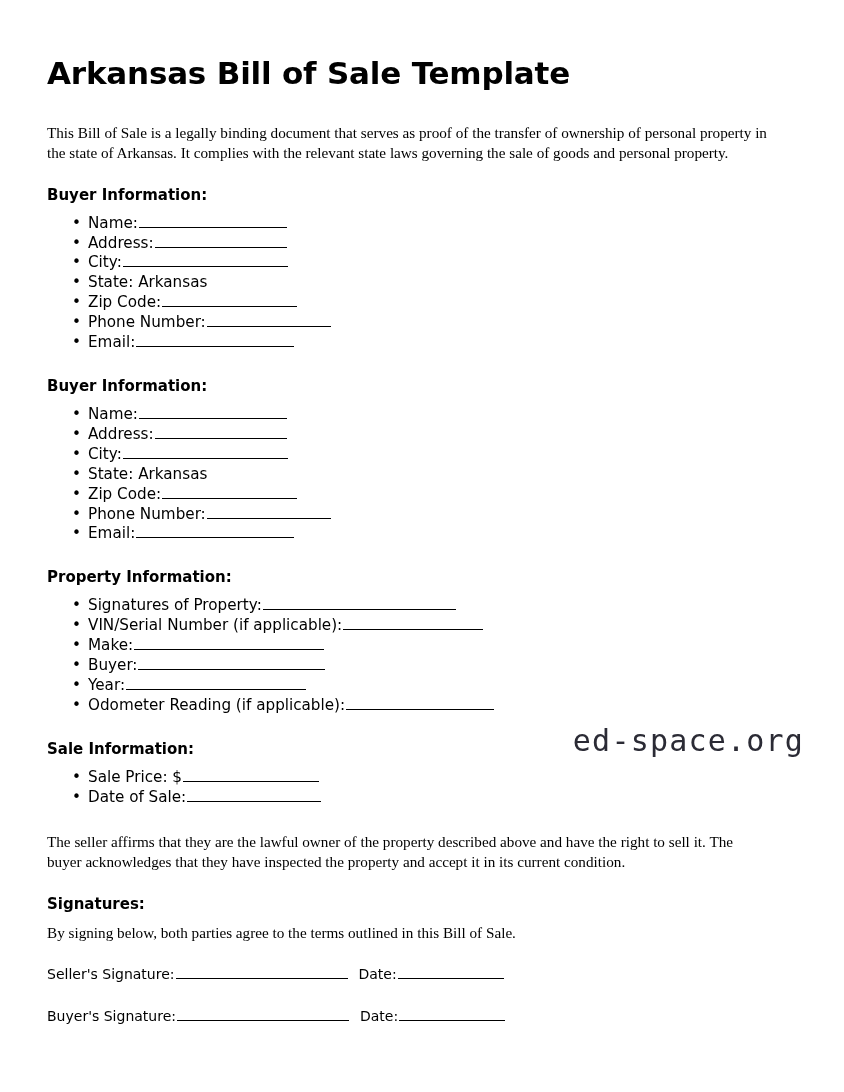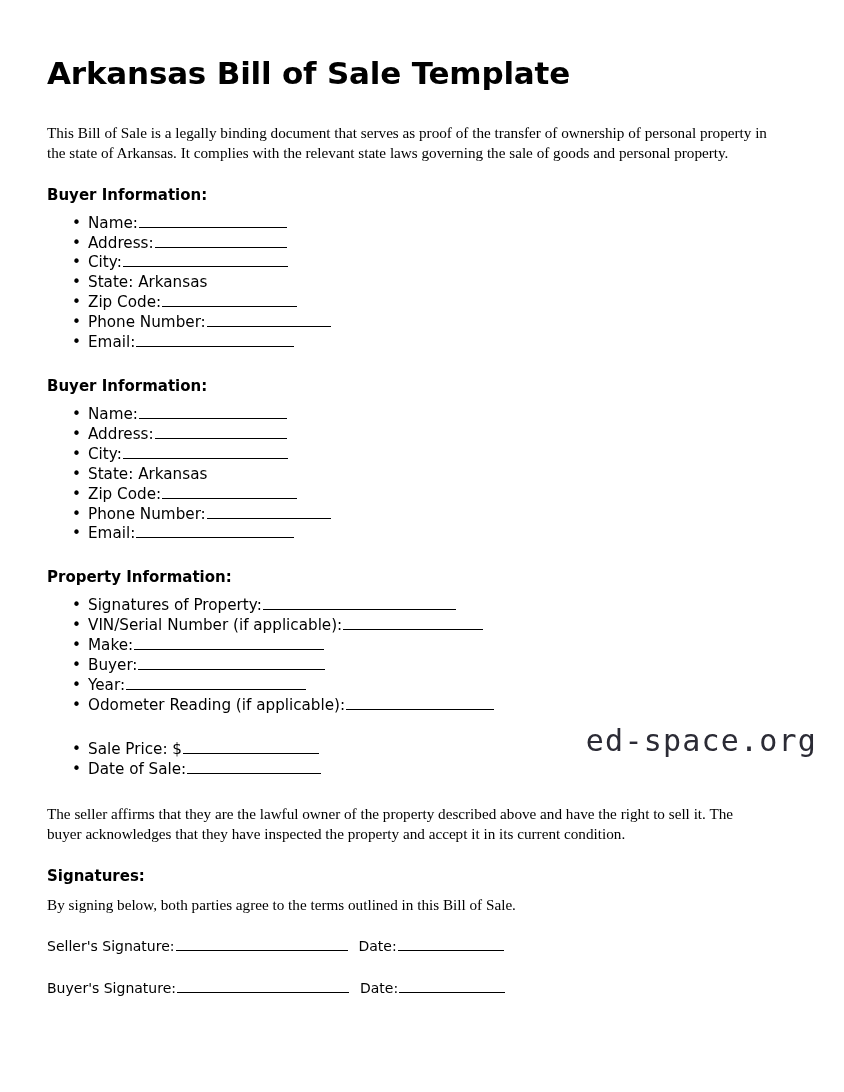--- a/index.html
+++ b/index.html
@@ -88,21 +88,21 @@
     line-height: 19.9px;
     margin-bottom: 22px;
     white-space: nowrap;
     color: #000;
   }
   .sig-row .lbl { }
   .sig-row .gap { display: inline-block; width: 11px; }
 
   .watermark {
     position: absolute;
-    right: 27px;
+    right: 40px;
     bottom: 12px;
     font-family: "DejaVu Sans Mono", "Liberation Mono", monospace;
     font-size: 30px;
     letter-spacing: 1.2px;
     color: #2b2b35;
     white-space: nowrap;
     line-height: 1;
   }
 </style>
 </head>
@@ -139,20 +139,21 @@
   <div class="section-head">Property Information:</div>
   <ul class="field-list">
       <li><span>Signatures of Property:</span><span class="blank" style="width: 193px;"></span></li>
       <li><span>VIN/Serial Number (if applicable):</span><span class="blank" style="width: 140px;"></span></li>
       <li><span>Make:</span><span class="blank" style="width: 190px;"></span></li>
       <li><span>Buyer:</span><span class="blank" style="width: 187px;"></span></li>
       <li><span>Year:</span><span class="blank" style="width: 180px;"></span></li>
       <li><span>Odometer Reading (if applicable):</span><span class="blank" style="width: 148px;"></span></li>
     </ul>
 
+  <div class="section-head">Sale Information:</div>
   <ul class="field-list">
       <li><span>Sale Price: $</span><span class="blank" style="width: 136px;"></span></li>
       <li><span>Date of Sale:</span><span class="blank" style="width: 134px;"></span></li>
     </ul>
 
   <p class="para">The seller affirms that they are the lawful owner of the property described above and have the right to sell it. The buyer acknowledges that they have inspected the property and accept it in its current condition.</p>
 
   <div class="section-head">Signatures:</div>
   <p class="para">By signing below, both parties agree to the terms outlined in this Bill of Sale.</p>
 

